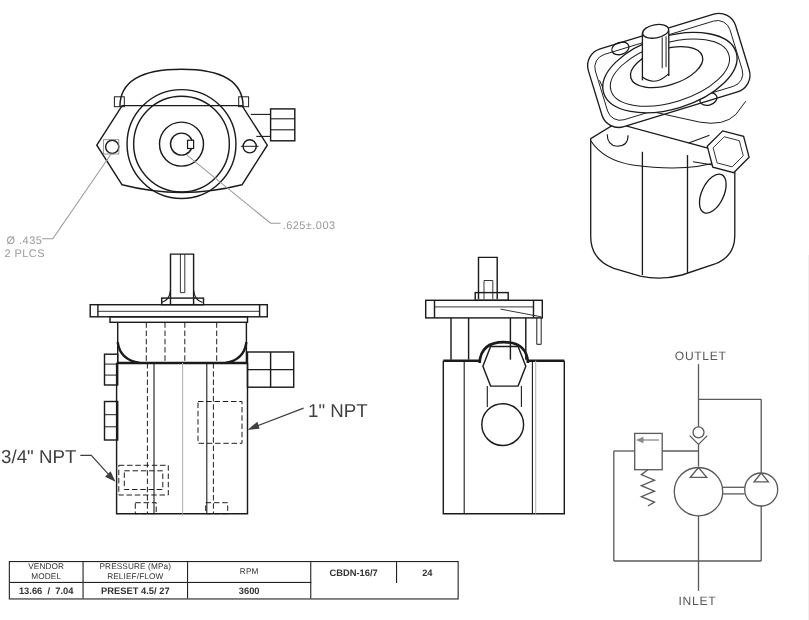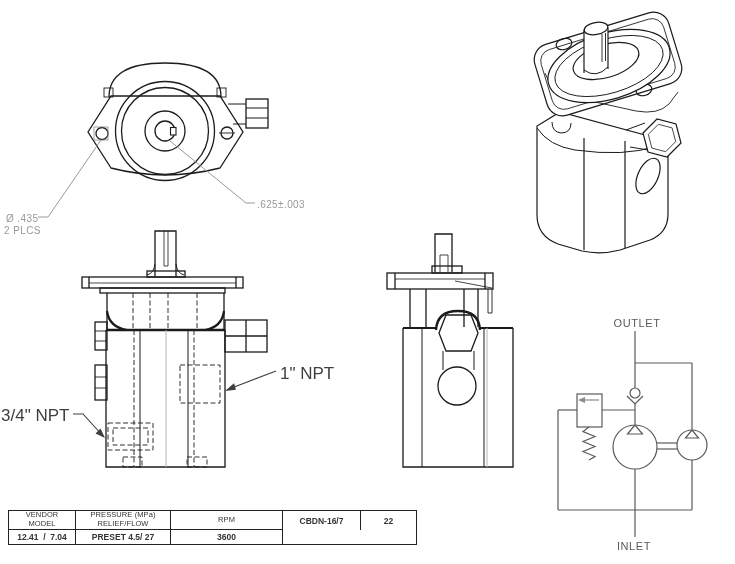--- a/index.html
+++ b/index.html
@@ -207,18 +207,18 @@
   <text class="schlbl" text-anchor="middle" x="634" y="550">INLET</text>
 </svg>
 
   <div class="spec-table">
     <div class="cell th">VENDOR
 MODEL</div>
     <div class="cell th">PRESSURE (MPa)
 RELIEF/FLOW</div>
     <div class="cell th">RPM</div>
     <div class="cell td">CBDN-16/7</div>
-    <div class="cell td">22</div>
-    <div class="cell td">12.41  /  7.04</div>
+    <div class="cell td">24</div>
+    <div class="cell td">13.66  /  7.04</div>
     <div class="cell td">PRESET 4.5/ 27</div>
     <div class="cell td">3600</div>
   </div>
 </div>
 
 </body></html>

